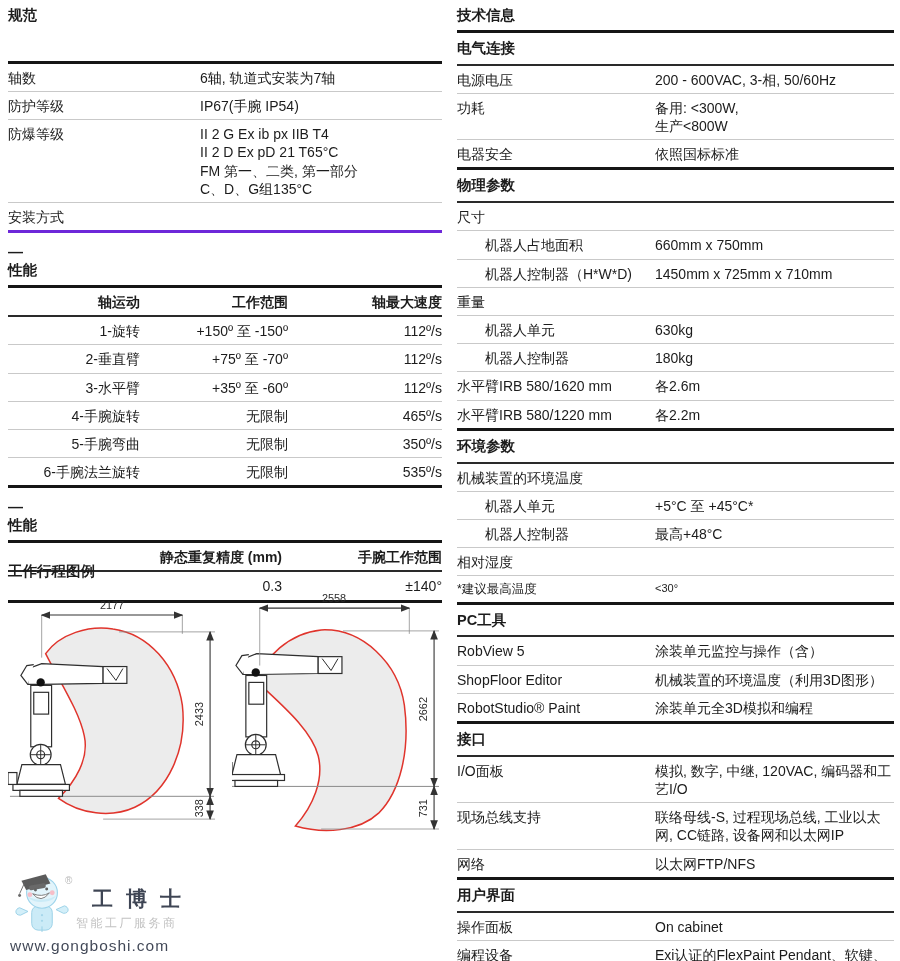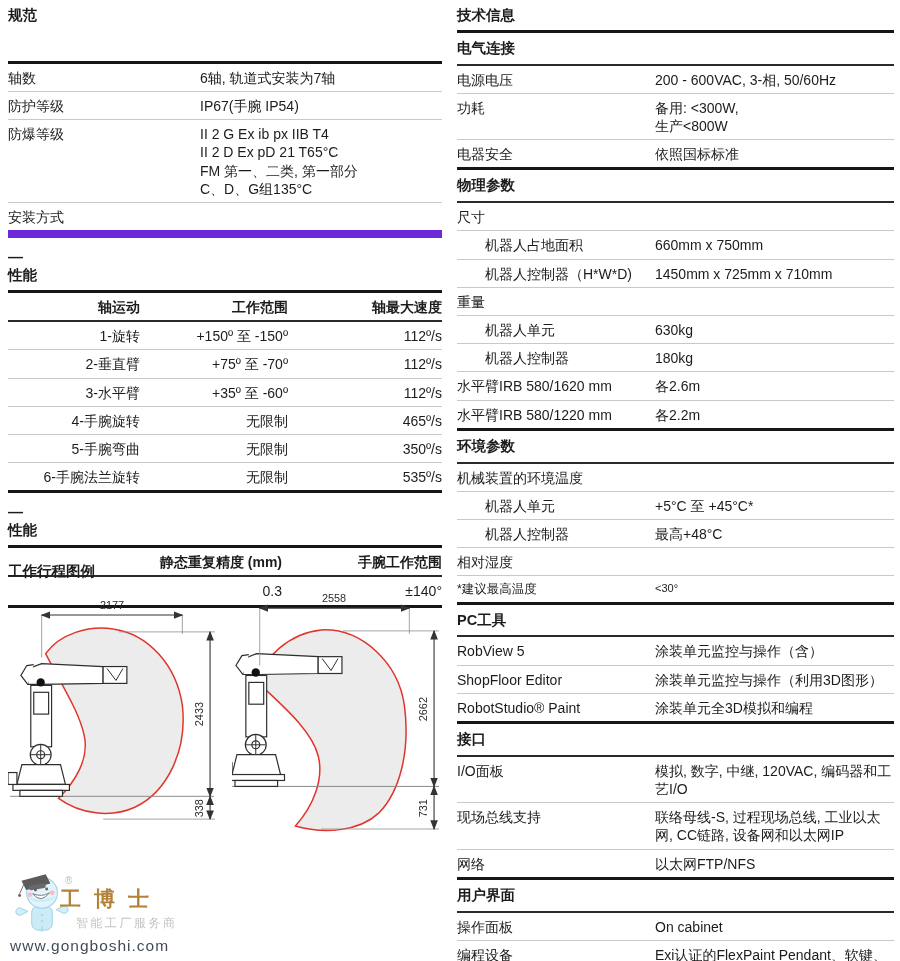--- a/index.html
+++ b/index.html
@@ -11,21 +11,21 @@
   }
   .page { position:relative; width:900px; height:961px; overflow:hidden; background:#fff; }
 
   .col-left  { position:absolute; left:8px;  top:6px; width:434px; }
   .col-right { position:absolute; left:457px; top:6px; width:437px; }
 
   .block-title { font-size:14.5px; font-weight:700; margin:0 0 5px 0; }
   .dash { font-weight:700; font-size:15px; line-height:12px; margin:13px 0 3px 0; }
 
   
-  .kv-table { border-top:3px solid #161616; border-bottom:8px solid #6d28d9;margin-top:36px; }
+  .kv-table { border-top:3px solid #161616; border-bottom:3px solid #6d28d9;margin-top:36px; }
   .kv-row { display:flex; border-bottom:1px solid #c9c9c9; padding:5px 0 4px 0; }
   .kv-table .kv-row:last-child, .sec-rows .kv-row:last-child { border-bottom:none; }
   .kv-label { width:192px; flex:none; padding-right:6px; }
   .kv-value { flex:1; white-space:pre-line; }
 
   
   .grid3 { border-top:3px solid #161616; border-bottom:3px solid #161616; }
   .g-row { display:flex; padding:5px 0 4px 0; border-bottom:1px solid #c9c9c9;text-align:right; }
   .g-row.head { font-weight:700; border-bottom:2px solid #2a2a2a; }
   .grid3 .g-row:last-child { border-bottom:none; }
@@ -51,22 +51,22 @@
   .robot path, .robot rect, .robot circle { fill:#ffffff; stroke:#2e2e2e; stroke-width:1.2; }
   .robot line { stroke:#2e2e2e; stroke-width:1; }
   .robot .pivot { fill:#111; stroke:none; }
   .ext { stroke:#8c8c8c; stroke-width:0.8; }
   .dimline { stroke:#333; stroke-width:1.1; }
   .dim { font-size:11px; fill:#2a2a2a; font-family:"Liberation Sans","DejaVu Sans",sans-serif; }
 
   
   .logo { position:absolute; left:8px; top:852px; width:230px; height:105px; opacity:0.8; }
   .logo-reg { position:absolute; left:57px; top:22px; font-size:10px; color:#a8a8a8; }
-  .logo-brand { position:absolute; left:52px; top:34px; font-size:21px; letter-spacing:13px;
-                color:#a16207; font-weight:700; font-family:"Liberation Serif","DejaVu Serif",serif; }
+  .logo-brand { position:absolute; left:84px; top:34px; font-size:21px; letter-spacing:13px;
+                color:#0f172a; font-weight:700; font-family:"Liberation Serif","DejaVu Serif",serif; }
   .logo-tagline { position:absolute; left:68px; top:64px; font-size:12px; letter-spacing:2.5px; color:#b3b3b3; }
   .logo-url { position:absolute; left:2px; top:84px; font-size:15.5px; letter-spacing:1px; color:#0f172a; }
   .mascot { position:absolute; left:6px; top:20px; }
 </style>
 </head>
 <body>
 
 <div class="page">
 
   <div class="col-left">
@@ -315,21 +315,21 @@
         </section>
         <section class="r-section">
           <h4 class="sec-title">PC工具</h4>
           <div class="sec-rows">
             <div class="kv-row">
               <div class="kv-label">RobView 5</div>
               <div class="kv-value">涂装单元监控与操作（含）</div>
             </div>
             <div class="kv-row">
               <div class="kv-label">ShopFloor Editor</div>
-              <div class="kv-value">涂装单元监控与操作（利用3D图形）</div>
+              <div class="kv-value">机械装置的环境温度（利用3D图形）</div>
             </div>
             <div class="kv-row">
               <div class="kv-label">RobotStudio® Paint</div>
               <div class="kv-value">涂装单元全3D模拟和编程</div>
             </div>
           </div>
         </section>
         <section class="r-section">
           <h4 class="sec-title">接口</h4>
           <div class="sec-rows">

